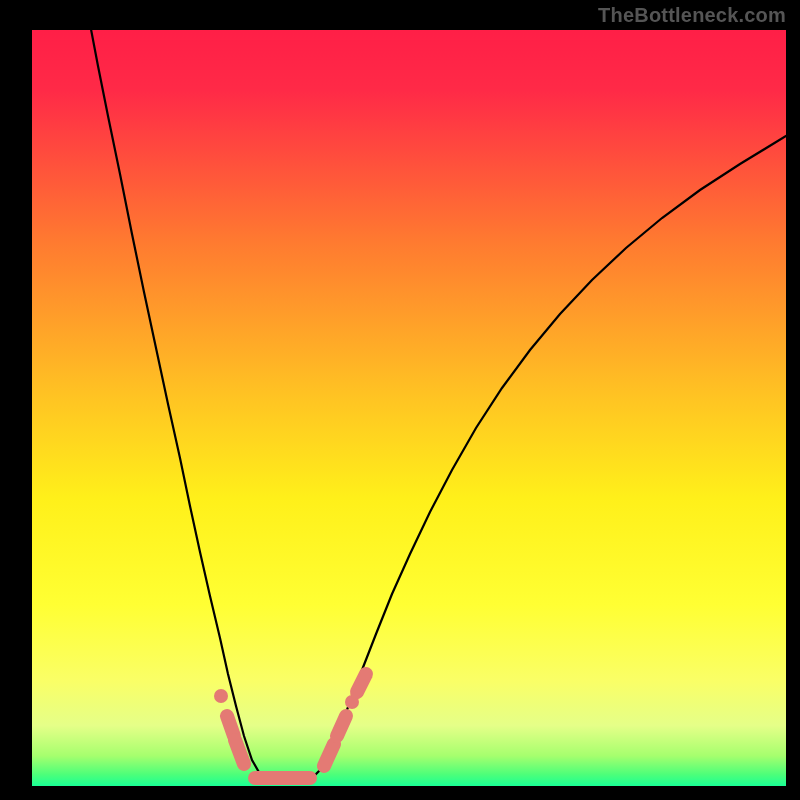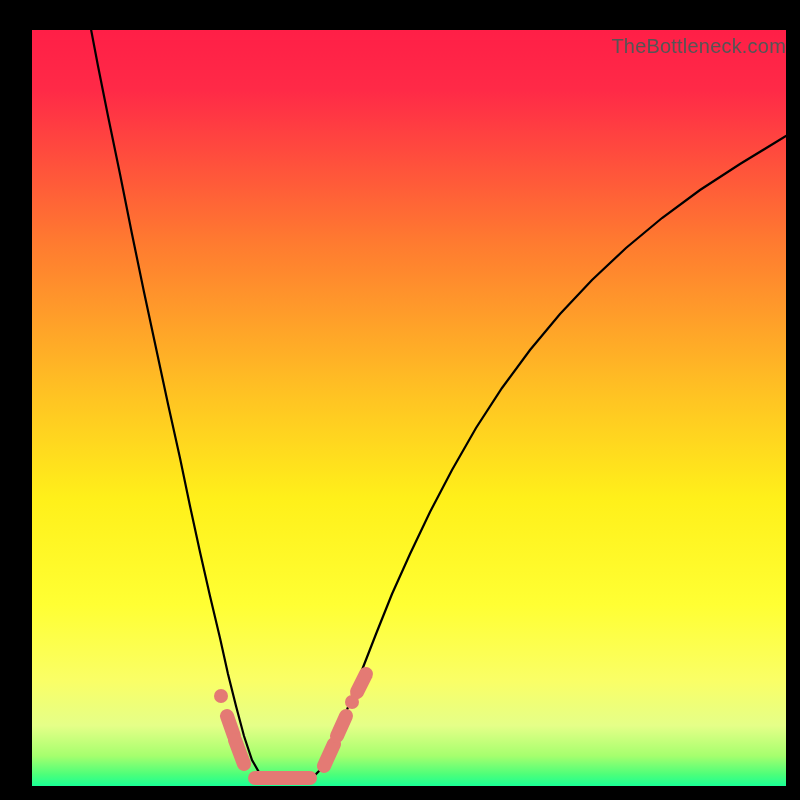--- a/index.html
+++ b/index.html
@@ -15,24 +15,23 @@
     position: relative;
     width: 800px;
     height: 800px;
   }
   .watermark {
     position: absolute;
     top: 4px;
     right: 14px;
     color: #555555;
     font-size: 20px;
-    font-weight: 400;
+    font-weight: 700;
     letter-spacing: 0.2px;
     z-index: 3;
-    margin-top: 31px;
   }
   .plot-area {
     position: absolute;
     left: 32px;
     top: 30px;
     width: 754px;
     height: 756px;
     overflow: hidden;
   }
   .plot-area svg {

